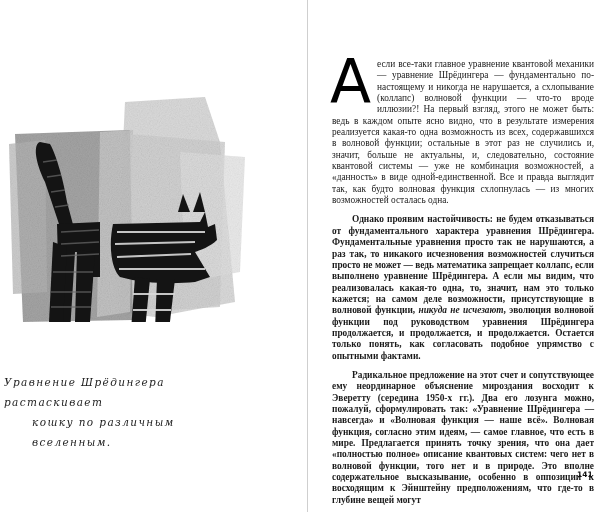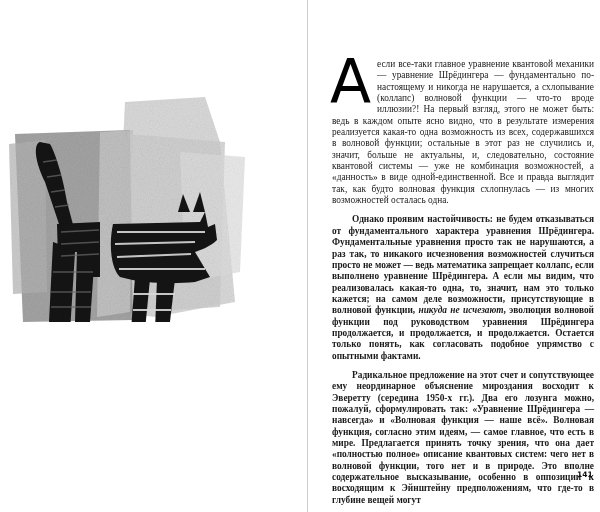--- a/index.html
+++ b/index.html
@@ -102,20 +102,24 @@
           <line x1="112" y1="160" x2="200" y2="160"></line>
           <line x1="110" y1="172" x2="190" y2="170"></line>
           <line x1="112" y1="185" x2="186" y2="182"></line>
           <line x1="114" y1="197" x2="200" y2="197"></line>
           <line x1="128" y1="222" x2="170" y2="222"></line>
           <line x1="128" y1="238" x2="166" y2="238"></line>
         </g>
       </svg>
     </div>
 
+    <div class="caption">
+      <span>Уравнение Шрёдингера растаскивает</span>
+      <span class="l2">кошку по различным вселенным.</span>
+    </div>
   </div>
 
   <div class="gutter"></div>
 
   <div class="right-page"></div>
 
   <div class="text-col">
     <p>
       <span class="dropcap">А</span><span>если все-таки главное уравнение квантовой механики — уравнение Шрёдингера — фундаментально по-настоящему и никогда не нарушается, а схлопывание (коллапс) волновой функции — что-то вроде иллюзии?! На первый взгляд, этого не может быть: ведь в каждом опыте ясно видно, что в результате измерения реализуется какая-то одна возможность из всех, содержавшихся в волновой функции; остальные в этот раз не случились и, значит, больше не актуальны, и, следовательно, состояние квантовой системы — уже не комбинация возможностей, а «данность» в виде одной-единственной. Все и правда выглядит так, как будто волновая функция схлопнулась — из многих возможностей осталась одна.</span>
     </p>

